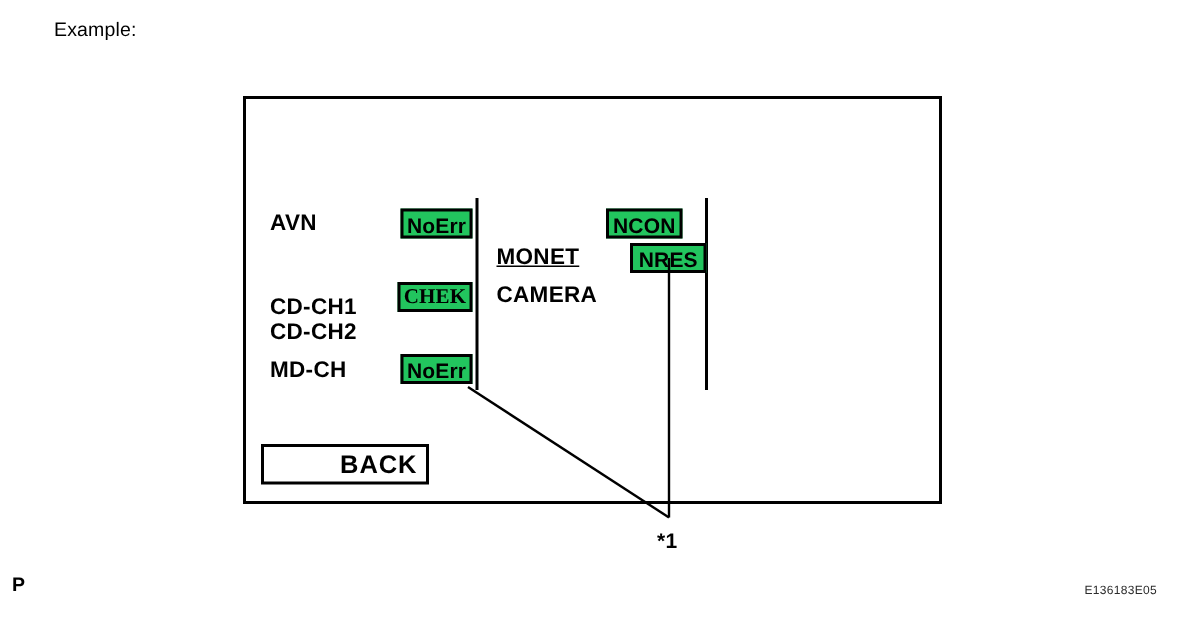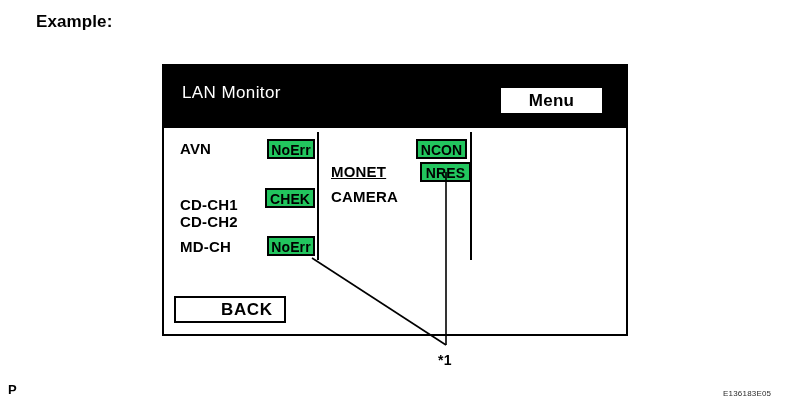--- a/index.html
+++ b/index.html
@@ -15,22 +15,22 @@
     font-family: "Liberation Sans", sans-serif;
     color: #000000;
     -webkit-font-smoothing: none;
   }
 
   
   .caption {
     position: absolute;
     left: 36px;
     top: 12px;
-    font-size: 17px;
-    font-weight: 700;
+    font-size: 13px;
+    font-weight: 400;
     letter-spacing: 0.1px;
     white-space: nowrap;
   }
 
   
   .page-marker {
     position: absolute;
     left: 8px;
     top: 382px;
     font-size: 13px;
@@ -151,42 +151,43 @@
     line-height: 1;
   }
 
   
   .lbl-avn    { left: 16px; top: 12px; }
   .lbl-cdch1  { left: 16px; top: 68px; align-items: center; }
   .lbl-cdch2  { left: 16px; top: 85px; }
   .lbl-mdch   { left: 16px; top: 110px; justify-content: flex-end; }
 
   .bdg-avn    { left: 103px; top: 11px;  width: 48px; }
-  .bdg-cdch1  { left: 101px; top: 60px;  width: 50px; }
+  .bdg-cdch1  { left: 101px; top: 60px;  width: 50px; font-family: Liberation Serif, serif; }
   .bdg-mdch   { left: 103px; top: 108px; width: 48px; }
 
   
   .lbl-camera { left: 167px; top: 12px; margin-top: 48px; }
   .lbl-monet  { left: 167px; top: 35px; text-decoration: underline; }
 
-  .bdg-camera { left: 252px; top: 11px; width: 51px; }
+  .bdg-camera { left: 240px; top: 11px; width: 51px; }
   .bdg-monet  { left: 256px; top: 34px; width: 51px; }
 
   
   .back-button {
     position: absolute;
     left: 10px;
     top: 168px;
     width: 112px;
     height: 27px;
     border: 2px solid #000000;
     box-sizing: border-box;
     background: #ffffff;
     display: flex;
     align-items: center;
+    justify-content: center;
     cursor: pointer;
     padding-left: 45px;
   }
   .back-button span {
     font-size: 17px;
     font-weight: 700;
     letter-spacing: 0.6px;
   }
 
   
@@ -209,26 +210,20 @@
     white-space: nowrap;
   }
 </style>
 </head>
 <body>
 
 <div class="caption">Example:</div>
 
 <div class="device-panel">
 
-  <div class="panel-header">
-    <div class="panel-title">LAN Monitor</div>
-    <div class="menu-button">
-      <span>Menu</span>
-    </div>
-  </div>
 
   <div class="panel-body">
 
     <div class="sep sep-1"></div>
     <div class="sep sep-2"></div>
 
     <div class="row lbl-avn">
       <span class="row-label">AVN</span>
     </div>
     <div class="badge bdg-avn">

